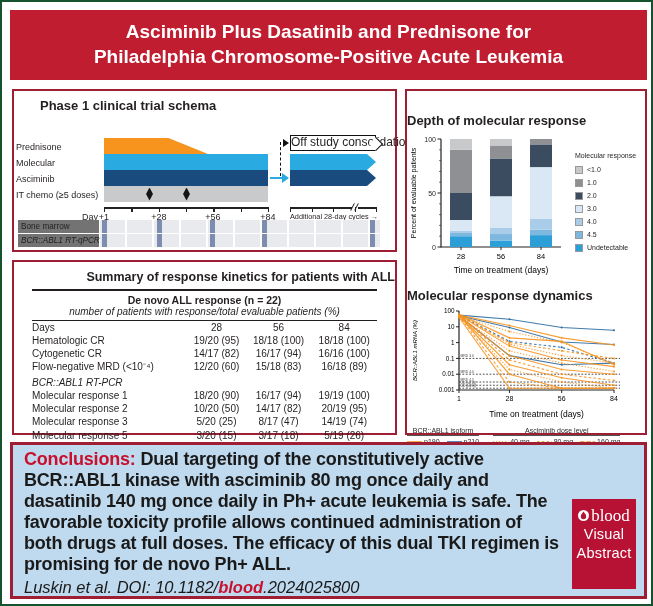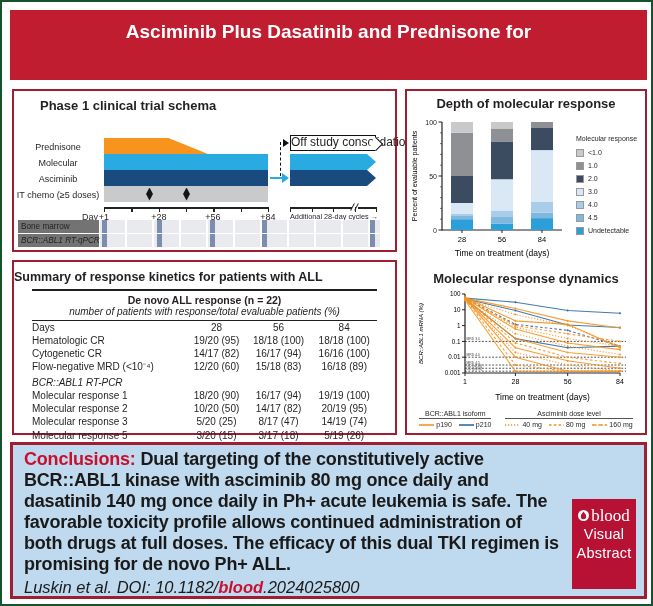--- a/index.html
+++ b/index.html
@@ -8,25 +8,25 @@
   .page{position:relative;width:653px;height:606px;background:#fff;border:2px solid #14532d;overflow:hidden}
 
   
   .banner{position:absolute;left:8px;top:8px;width:637px;height:70px;background:var(--banner-red);
           color:#fff;text-align:center;font-weight:bold;font-size:19px;line-height:25px;padding-top:9px}
 
   
   .panel{position:absolute;background:#fff;border:2px solid var(--panel-border)}
   .schema-panel{left:10px;top:87px;width:385px;height:163px}
   .table-panel{left:10px;top:258px;width:385px;height:175px}
-  .charts-panel{left:403px;top:87px;width:242px;height:346px;display:flex;flex-direction:column;align-items:center;padding-top:5px}
+  .charts-panel{left:403px;top:87px;width:242px;height:346px;display:flex;flex-direction:column;align-items:flex-start;padding-top:22px}
 
   
   .schema-title{position:absolute;left:26px;top:7px;font-size:13px;font-weight:bold}
-  .srow-label{position:absolute;left:2px;width:84px;font-size:9px;text-align:center;white-space:nowrap}
+  .srow-label{position:absolute;left:2px;width:84px;font-size:9px;text-align:left;white-space:nowrap}
   .bar{position:absolute}
   .bar-pred{left:90px;top:47px;width:104px;height:16px;background:var(--prednisone-orange);
             clip-path:polygon(0 0,62% 0,100% 100%,0 100%)}
   .bar-dasa{left:90px;top:63px;width:164px;height:16px;background:var(--dasatinib-blue)}
   .bar-asci{left:90px;top:79px;width:164px;height:16px;background:var(--asciminib-navy)}
   .bar-it{left:90px;top:95px;width:164px;height:16px;background:var(--itchemo-gray)}
   .diamond{position:absolute;width:7px;height:13px;background:#151515;clip-path:polygon(50% 0,100% 50%,50% 100%,0 50%)}
   .arrowbar{position:absolute;left:276px;width:86px;height:16px;clip-path:polygon(0 0,calc(100% - 9px) 0,100% 50%,calc(100% - 9px) 100%,0 100%)}
   .arrow-dasa{top:63px;background:var(--dasatinib-blue)}
   .arrow-asci{top:79px;background:var(--asciminib-navy)}
@@ -60,21 +60,21 @@
   .bar-legend .lg-title{margin-bottom:3px}
   .lg-item{display:flex;align-items:center;margin-bottom:2.5px}
   .lg-swatch{width:8px;height:8px;margin-right:4px;border:0.5px solid #999;flex:none}
   .line-block{margin-top:2px}
   .line-legend{display:flex;gap:14px;justify-content:center;margin-top:3px;font-size:7px}
   .llg-title{border-bottom:1px solid #555;padding:0 5px 1px;margin-bottom:2px;text-align:center}
   .llg-items{display:flex;gap:7px;justify-content:center;align-items:center}
   .llg-item{display:flex;align-items:center;gap:2px}
 
   
-  .tbl-title{font-weight:bold;font-size:12.5px;text-align:left;margin-top:8px}
+  .tbl-title{font-weight:bold;font-size:12.5px;text-align:right;margin-top:8px}
   .tbl-box{margin:5px 18px 3px;border-top:2px solid #231f20}
   .tbl-sub1{font-weight:bold;text-align:center;font-size:10.5px;padding-top:3px}
   .tbl-sub2{font-style:italic;text-align:center;font-size:10px;border-bottom:1px solid #231f20;padding-bottom:3px}
   table{width:100%;border-collapse:collapse;font-size:10px;border-bottom:1.5px solid #231f20}
   th,td{font-weight:normal;padding:0.6px 0;line-height:12px;text-align:center;vertical-align:bottom}
   th:first-child,td:first-child{text-align:left;width:45%}
   tr.section td{padding-top:3px;font-style:italic}
 
   
   .conclusions{position:absolute;left:8px;top:440px;width:637px;height:157px;background:var(--conclusions-bg);
@@ -89,20 +89,21 @@
   .citation{font-style:italic;font-size:16.5px;margin-top:3px;color:#1a1a1a}
   .citation .j{color:var(--accent-red);font-weight:bold}
 </style>
 </head>
 <body>
 
 <div class="page">
 
   <div class="banner">
     <div>Asciminib Plus Dasatinib and Prednisone for</div>
+    <div>Philadelphia Chromosome-Positive Acute Leukemia</div>
   </div>
 
   <div class="panel schema-panel">
     <div class="schema-title">Phase 1 clinical trial schema</div>
 
     <div class="srow-label" style="top:51px">Prednisone</div>
     <div class="srow-label" style="top:67px">Molecular</div>
     <div class="srow-label" style="top:83px">Asciminib</div>
     <div class="srow-label" style="top:99px">IT chemo (≥5 doses)</div>
 

